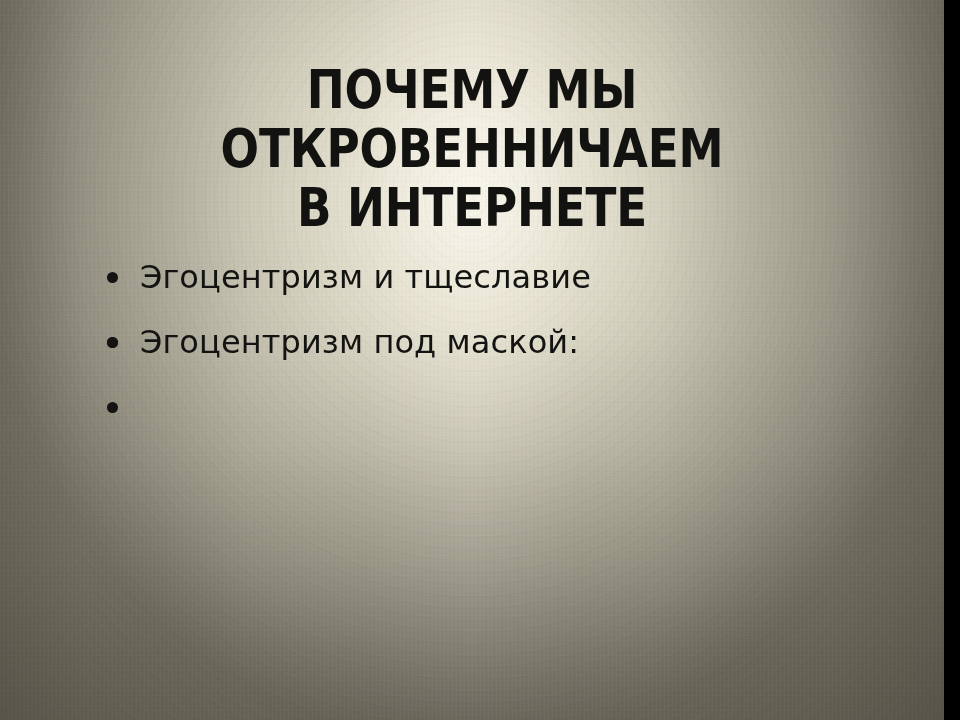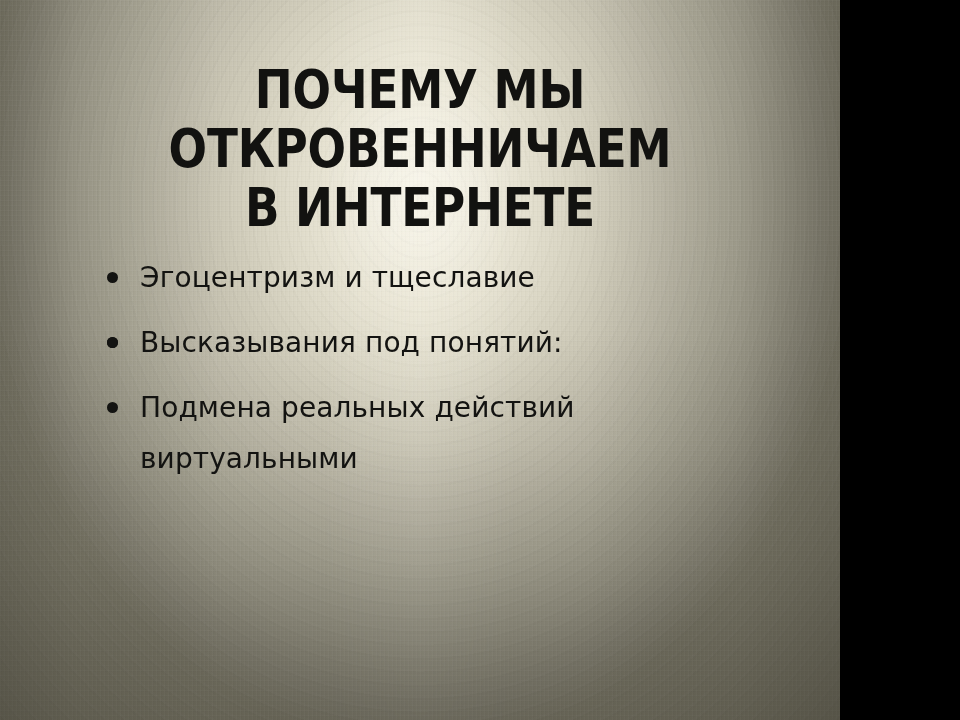--- a/index.html
+++ b/index.html
@@ -4,21 +4,21 @@
 <title>Slide</title>
 <style>
   html, body {
     margin: 0;
     padding: 0;
     background: #000;
   }
 
   #slide {
     position: relative;
-    width: 840px;
+    width: 944px;
     height: 720px;
     overflow: hidden;
     font-family: "DejaVu Sans", "Liberation Sans", sans-serif;
     background-color: #8b8878;
   }
 
   
   .bg-layer {
     position: absolute;
     inset: 0;
@@ -145,21 +145,21 @@
     padding: 0;
     list-style: none;
   }
 
   .bullet-item {
     position: relative;
     display: block;
     padding-left: 40px;
     margin: 0 0 14px 0;
     color: #131311;
-    font-size: 28px;
+    font-size: 32px;
     line-height: 51px;
     font-weight: 400;
     letter-spacing: 0.1px;
   }
 
   .bullet-item:last-child {
     margin-bottom: 0;
   }
 
   .bullet-marker {
@@ -202,25 +202,23 @@
         <span class="bullet-marker"></span>
         <span class="bullet-text">Эгоцентризм и тщеславие</span>
       </li>
 
       <li class="bullet-item">
         <span class="bullet-marker"></span>
       </li>
 
       <li class="bullet-item">
         <span class="bullet-marker"></span>
-        <span class="bullet-text">Высказывания под понятий:</span>
-      </li>
-
-      <li class="bullet-item">
-        <span class="bullet-marker"></span>
-        <span class="bullet-text">Подмена реальных действий
-виртуальными</span>
+        <span class="bullet-text">Эгоцентризм под маской:</span>
+      </li>
+
+      <li class="bullet-item">
+        <span class="bullet-marker"></span>
       </li>
 
     </ul>
 
   </div>
 </div>
 
 </body></html>

